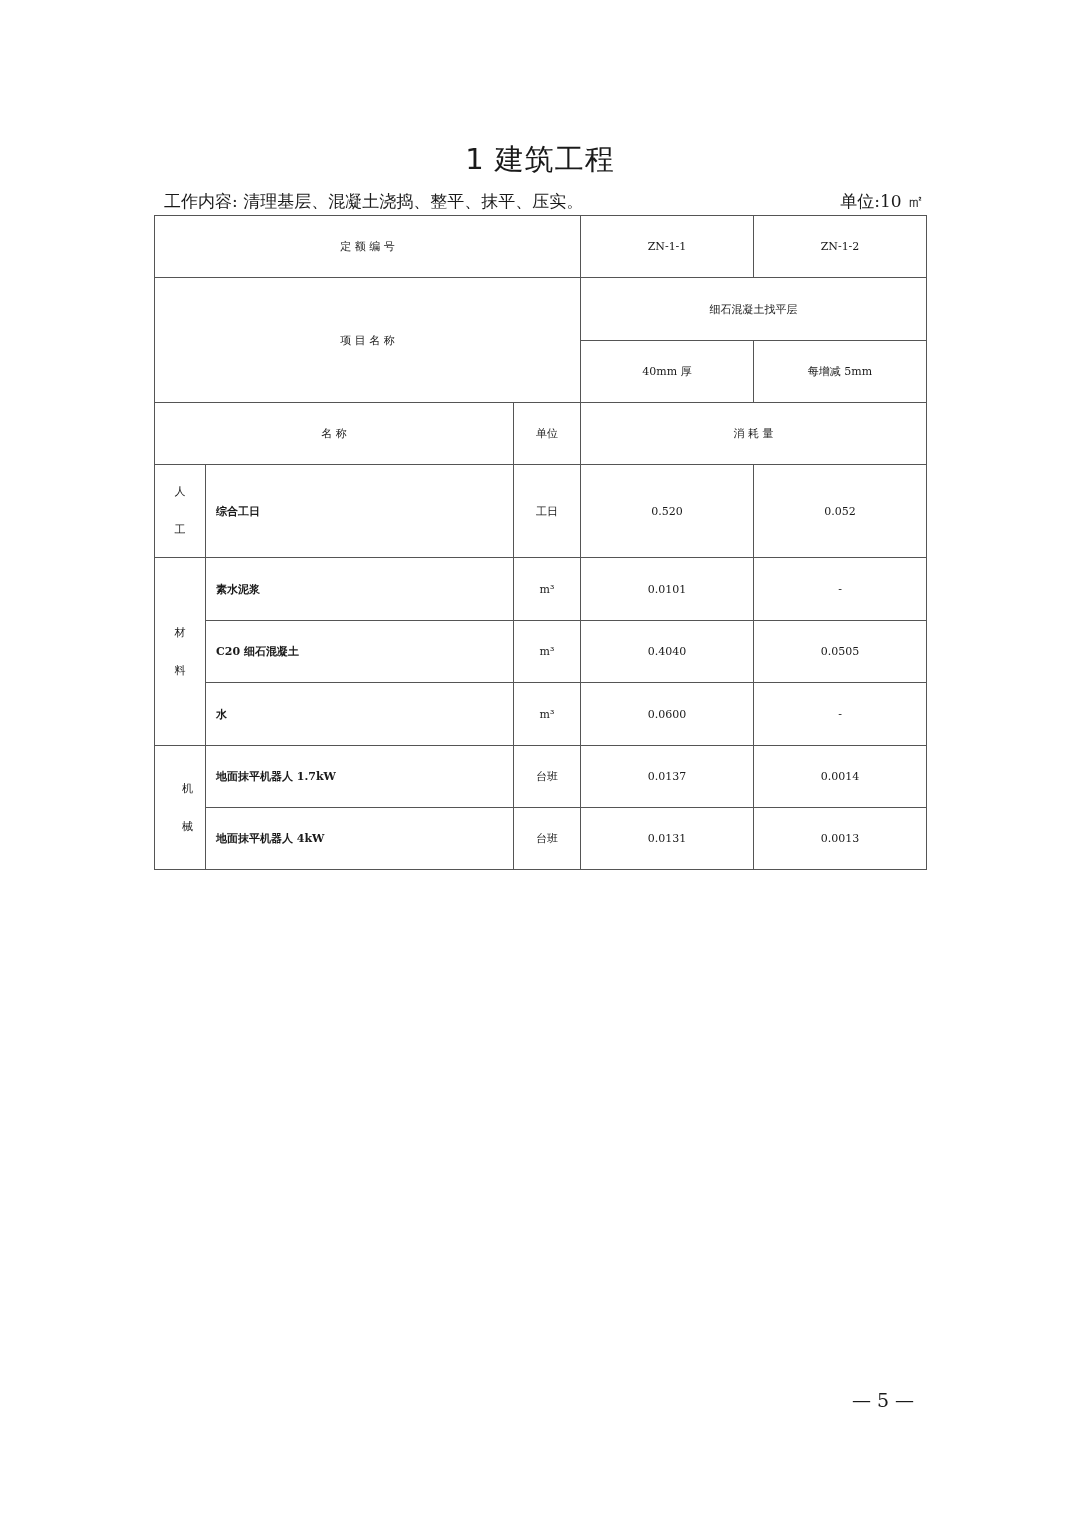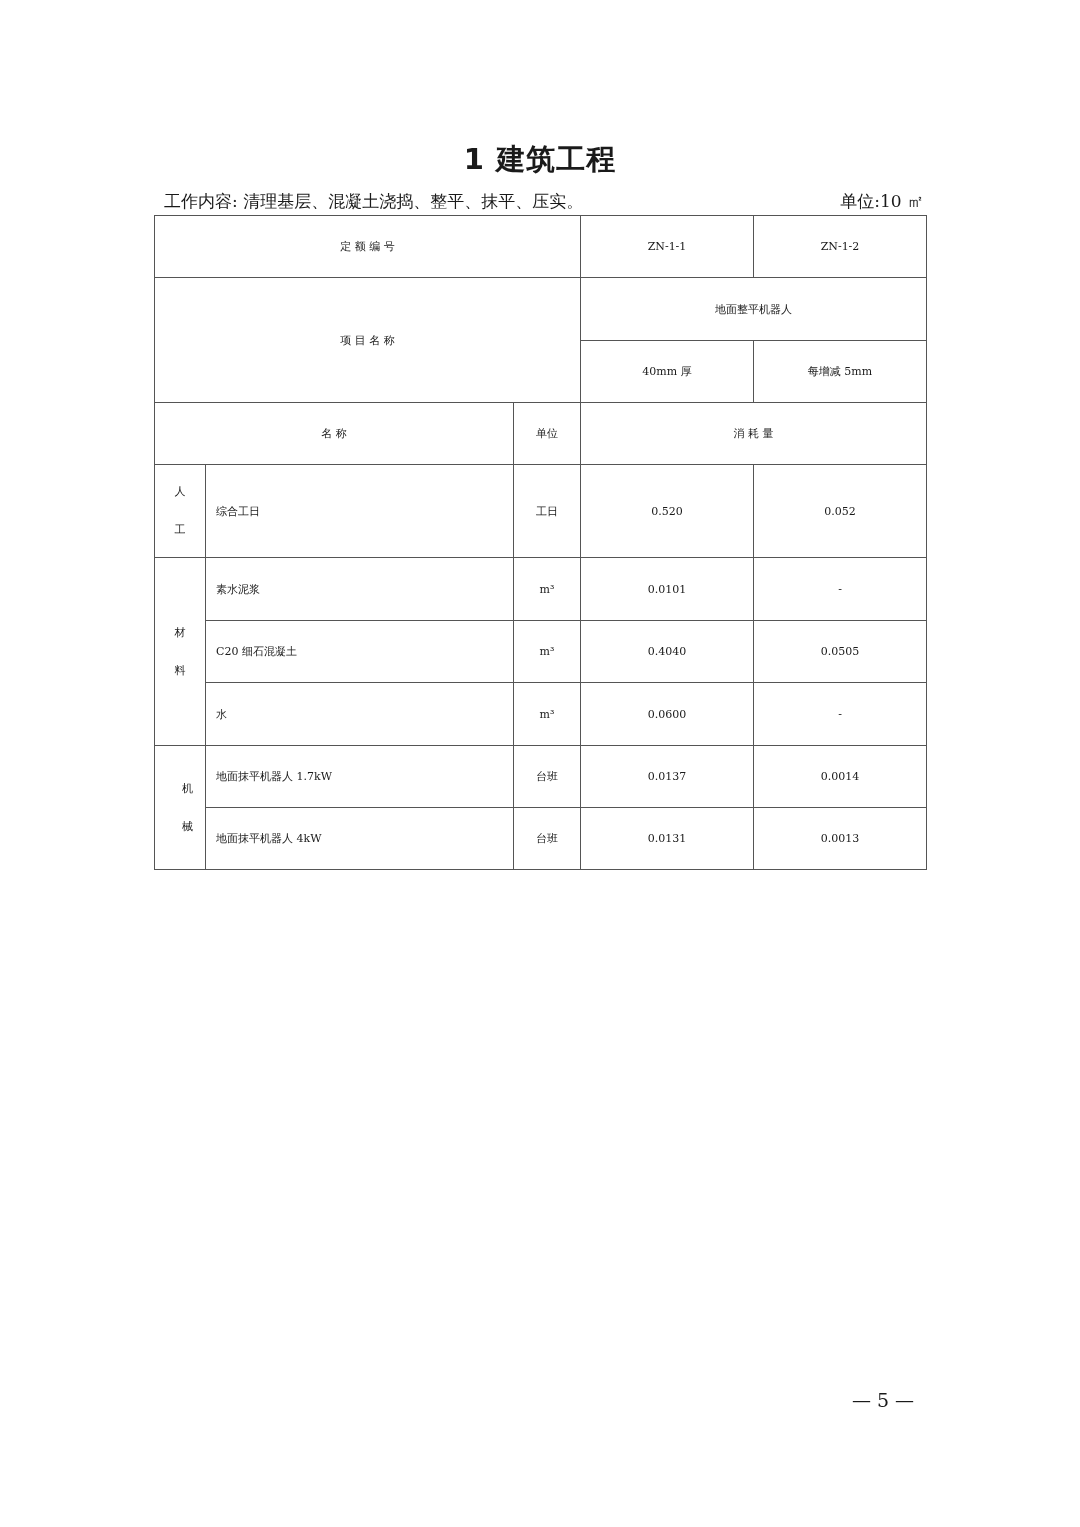--- a/index.html
+++ b/index.html
@@ -1,21 +1,21 @@
 <!DOCTYPE html>
 <html><head>
 <meta charset="utf-8">
 <style>
   html,body{margin:0;padding:0;background:#ffffff;}
   body{width:1080px;height:1527px;position:relative;font-family:"DejaVu Serif","Liberation Serif",serif;color:#1a1a1a;overflow:hidden;}
-  .title{position:absolute;left:0;width:1080px;top:140px;text-align:center;font-family:"DejaVu Sans","Liberation Sans",sans-serif;font-weight:bold;font-size:29px;letter-spacing:1px;}
+  .title{position:absolute;left:0;width:1080px;top:140px;text-align:center;font-family:"DejaVu Sans","Liberation Sans",sans-serif;font-weight:normal;font-size:29px;letter-spacing:1px;}
   .subline{position:absolute;left:164px;width:760px;top:190px;font-size:17px;display:flex;justify-content:space-between;}
   table{position:absolute;left:154px;top:215px;border-collapse:collapse;table-layout:fixed;width:772px;font-size:11px;}
   td{border:1.3px solid #555;text-align:center;vertical-align:middle;padding:0;}
-  td.left{text-align:left;padding-left:10px;}
+  td.left{text-align:left;padding-left:10px;font-weight:bold;}
   .vert{line-height:38px;}
   .pageno{position:absolute;left:840px;top:1389px;font-size:19px;width:86px;text-align:center;}
 </style>
 </head>
 <body>
 
 <div class="title">1 建筑工程</div>
 
 <div class="subline">
   <span>工作内容: 清理基层、混凝土浇捣、整平、抹平、压实。</span>
@@ -31,21 +31,21 @@
       <col style="width:173px">
   </colgroup>
   <tbody>
       <tr style="height:62px">
     <td colspan="3">定 额 编 号</td>
     <td>ZN-1-1</td>
     <td>ZN-1-2</td>
   </tr>
   <tr style="height:63px">
     <td colspan="3" rowspan="2">项 目 名 称</td>
-    <td colspan="2">地面整平机器人</td>
+    <td colspan="2">细石混凝土找平层</td>
   </tr>
   <tr style="height:62px">
     <td>40mm 厚</td>
     <td>每增减 5mm</td>
   </tr>
   <tr style="height:62px">
     <td colspan="2">名 称</td>
     <td style="line-height:28px;padding:10px 20px">单位</td>
     <td colspan="2">消 耗 量</td>
   </tr>

